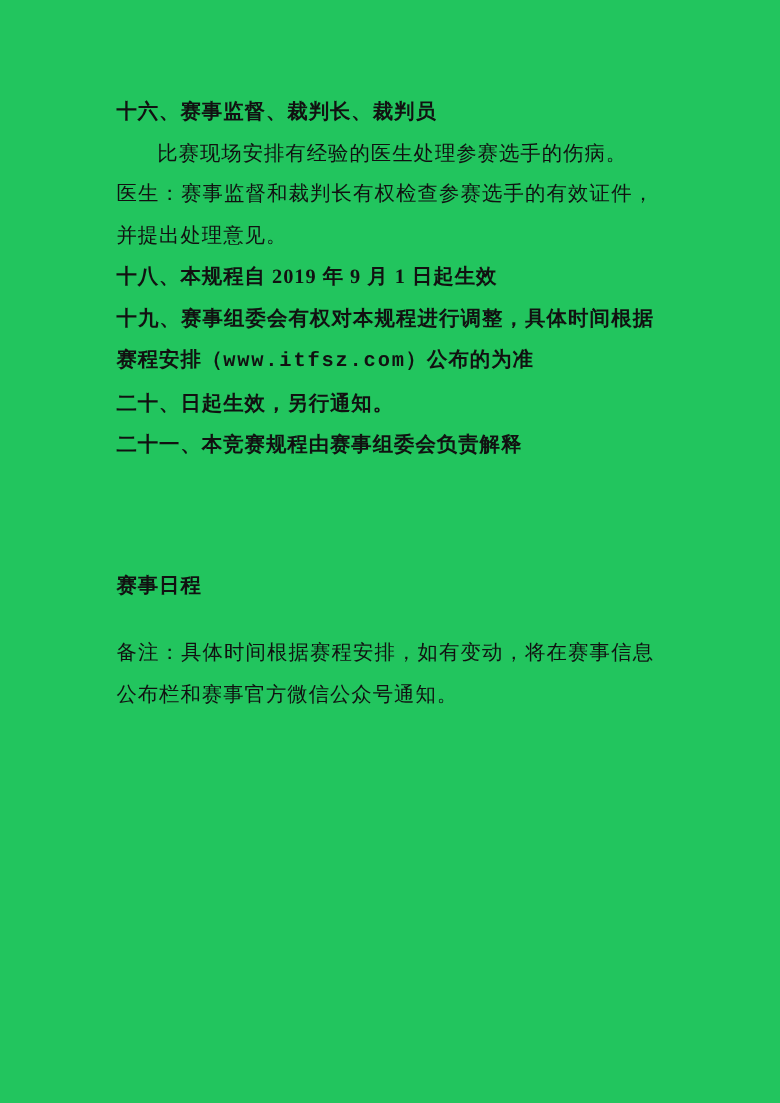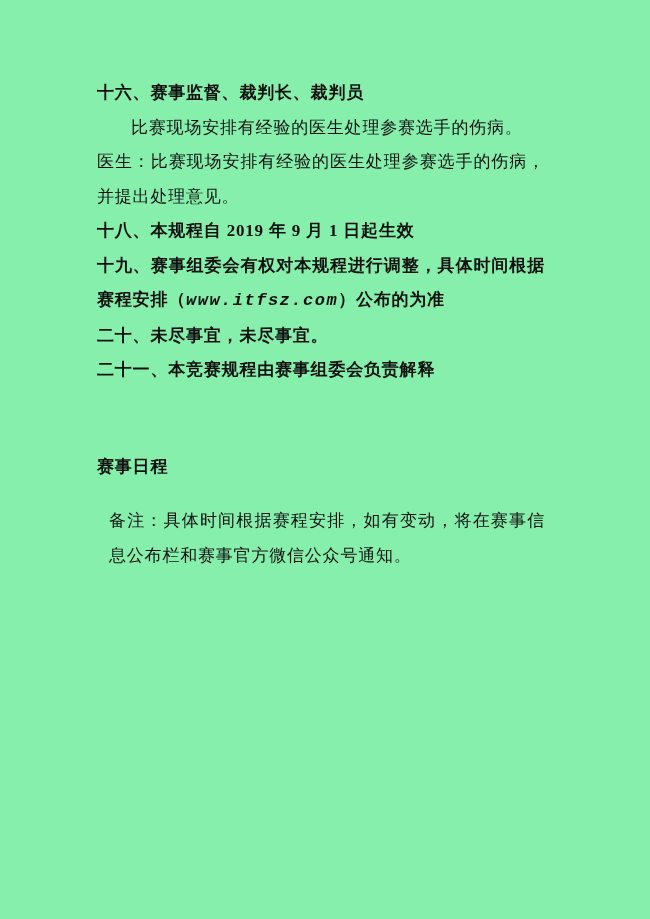--- a/index.html
+++ b/index.html
@@ -1,68 +1,67 @@
 <!DOCTYPE html>
 <html><head>
 <meta charset="utf-8">
 <style>
   * { margin: 0; padding: 0; box-sizing: border-box; }
   html, body { background: #ffffff; }
   .page {
     position: relative;
     width: 650px;
     height: 919px;
-    background: #86efac;
+    background: #22c55e;
     color: #111111;
     font-family: "Liberation Serif", "DejaVu Serif", serif;
     font-size: 17px;
     line-height: 34.5px;
     letter-spacing: 0.8px;
     padding: 76px 105px 0 97px;
     overflow: hidden;
   }
   .page p {
     text-align: justify;
     text-justify: inter-character;
   }
   .h { font-weight: bold; }
   .indent { text-indent: 2em; }
   .mono {
     font-family: "Liberation Mono", "DejaVu Sans Mono", monospace;
     font-size: 17px;
     letter-spacing: 1.5px;
-    font-style: italic;
   }
-  .schedule-heading { margin-top: 62px; }
-  .note { margin-top: 20px; margin-left: 12px; }
+  .schedule-heading { margin-top: 84px; font-family: Liberation Mono, monospace; }
+  .note { margin-top: 20px; }
 </style>
 </head>
 <body>
 
 <div class="page">
 
   <section>
     <p class="h">十六、赛事监督、裁判长、裁判员</p>
     <p class="indent">比赛现场安排有经验的医生处理参赛选手的伤病。</p>
   </section>
 
   <section>
-    <p>医生：比赛现场安排有经验的医生处理参赛选手的伤病，并提出处理意见。</p>
+    <p>医生：赛事监督和裁判长有权检查参赛选手的有效证件，并提出处理意见。</p>
   </section>
 
   <section>
     <p class="h">十八、本规程自 2019 年 9 月 1 日起生效</p>
   </section>
 
   <section>
     <p class="h"><span>十九、赛事组委会有权对本规程进行调整，具体时间根据赛程安排（</span><span class="mono">www.itfsz.com</span><span>）公布的为准</span></p>
   </section>
 
   <section>
-    <p class="h">二十、未尽事宜，未尽事宜。</p>
+    <p class="h">二十、日起生效，另行通知。</p>
   </section>
 
   <section>
     <p class="h">二十一、本竞赛规程由赛事组委会负责解释</p>
   </section>
 
   <section>
     <p class="h schedule-heading">赛事日程</p>
     <p class="note">备注：具体时间根据赛程安排，如有变动，将在赛事信息公布栏和赛事官方微信公众号通知。</p>
   </section>

